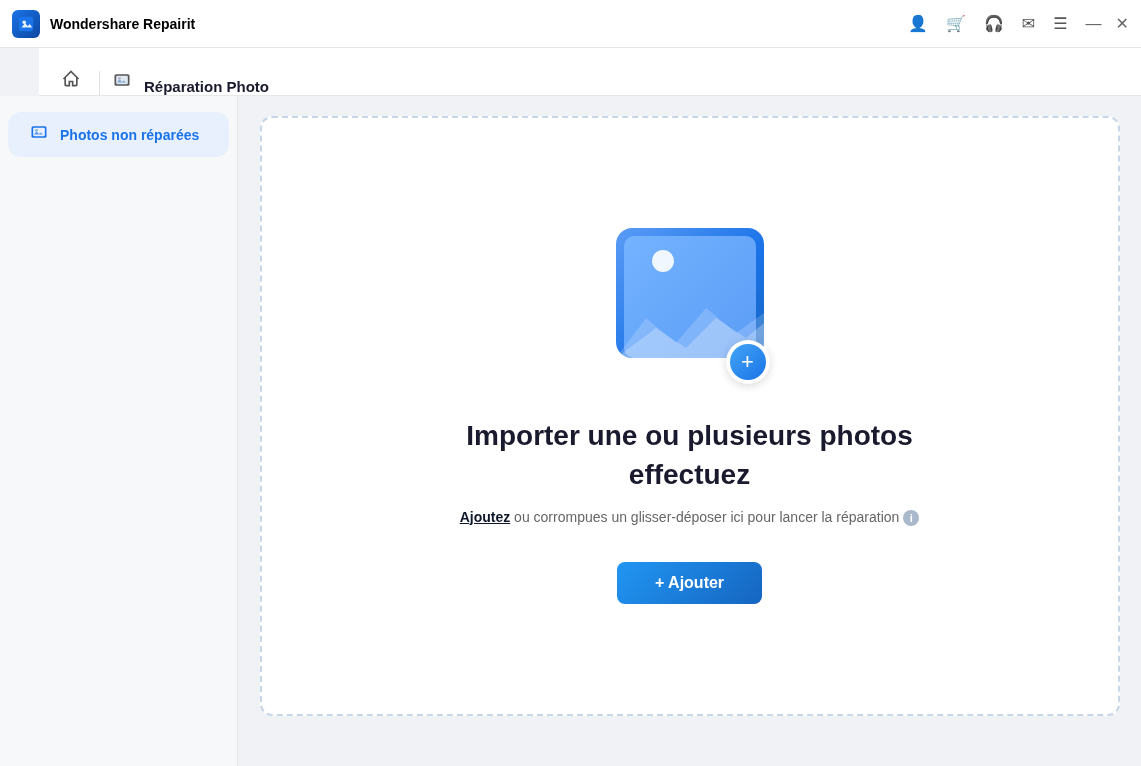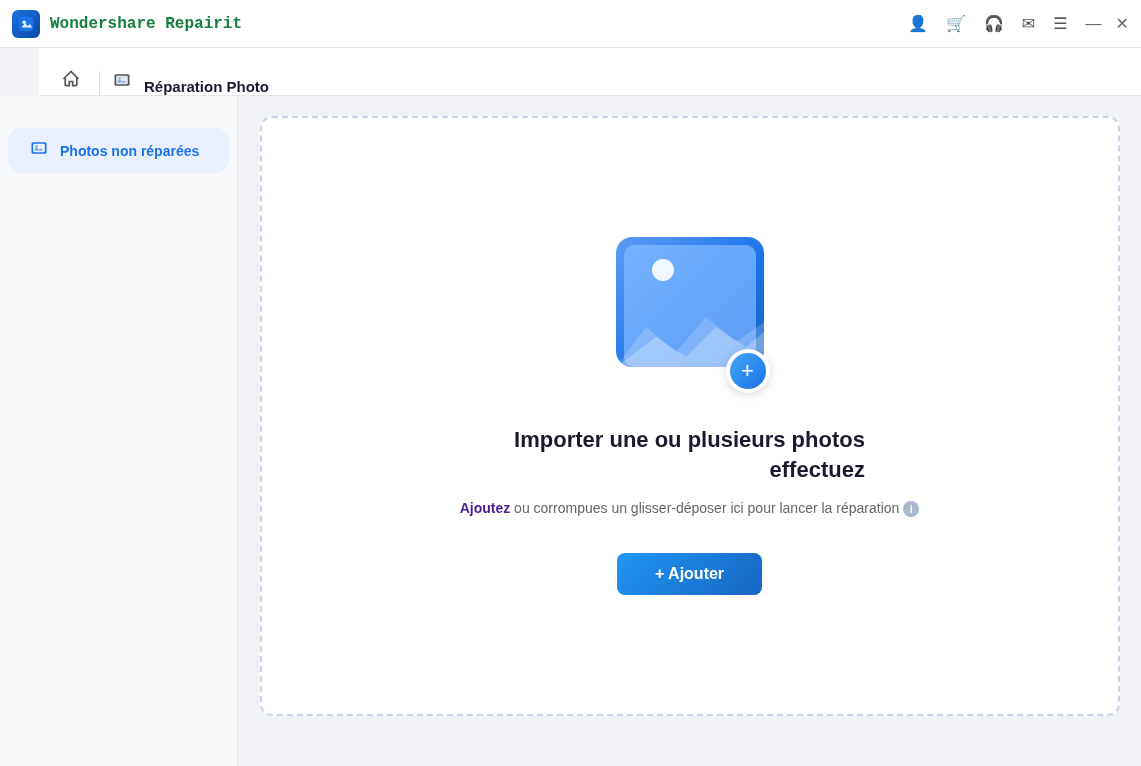--- a/index.html
+++ b/index.html
@@ -21,25 +21,24 @@
       height: 28px;
       background: linear-gradient(135deg, #1a73e8, #0d47a1);
       border-radius: 6px;
       display: flex;
       align-items: center;
       justify-content: center;
       margin-right: 10px;
     }
     .title-bar-logo svg { width: 18px; height: 18px; }
     .title-bar-app-name {
-      font-size: 16px;
+      font-size: 14px;
       font-weight: 600;
-      color: #15803d;
+      color: #000000;
       flex: 1;
-      font-family: Liberation Mono, monospace;
     }
     .title-bar-actions {
       display: flex;
       align-items: center;
       gap: 18px;
     }
     .title-bar-icon {
       color: #555;
       cursor: pointer;
       font-size: 16px;
@@ -114,21 +113,21 @@
       flex-direction: column;
       gap: 4px;
     }
     .sidebar-item {
       display: flex;
       align-items: center;
       gap: 10px;
       padding: 10px 20px;
       cursor: pointer;
       border-radius: 13px;
-      margin: 16px 8px;
+      margin: 0 8px;
       color: #555;
       font-size: 14px;
     }
     .sidebar-item.active {
       background: #e8f0fe;
       color: #1a73e8;
       font-weight: 600;
     }
     .sidebar-item.active .sidebar-icon { color: #1a73e8; }
     .sidebar-icon {
@@ -230,36 +229,37 @@
       display: flex;
       align-items: center;
       justify-content: center;
       color: white;
       font-size: 22px;
       font-weight: 300;
       line-height: 1;
     }
 
     .drop-title {
-      font-size: 22px;
+      font-size: 28px;
       font-weight: 700;
       color: #1a1a2e;
-      text-align: right;
+      text-align: center;
       line-height: 1.4;
       margin-bottom: 14px;
     }
     .drop-subtitle {
       font-size: 14px;
       color: #666;
       text-align: center;
       margin-bottom: 36px;
     }
     .drop-subtitle strong {
-      color: #4c1d95;
+      color: #0f172a;
       font-weight: 700;
+      text-decoration: underline;
     }
     .info-icon {
       display: inline-flex;
       align-items: center;
       justify-content: center;
       width: 16px;
       height: 16px;
       background: #aab8cc;
       border-radius: 50%;
       color: white;

